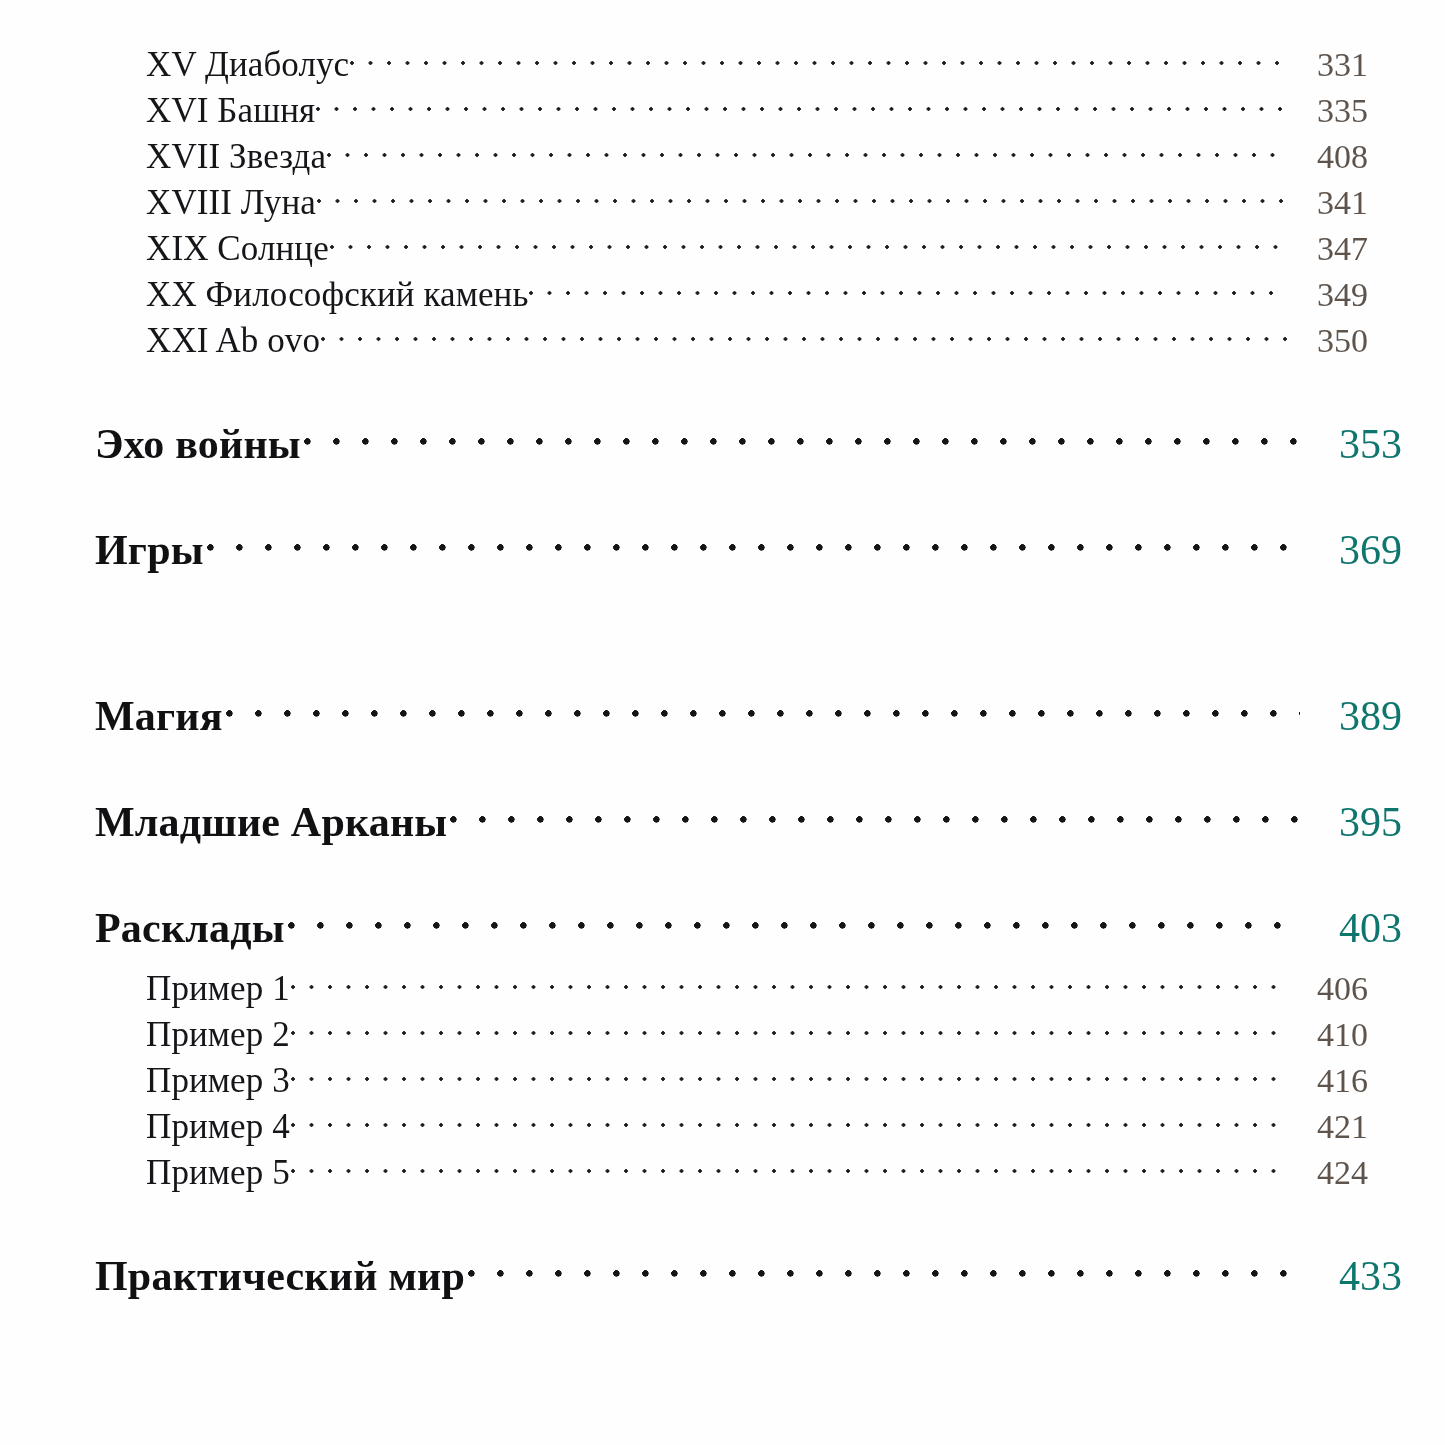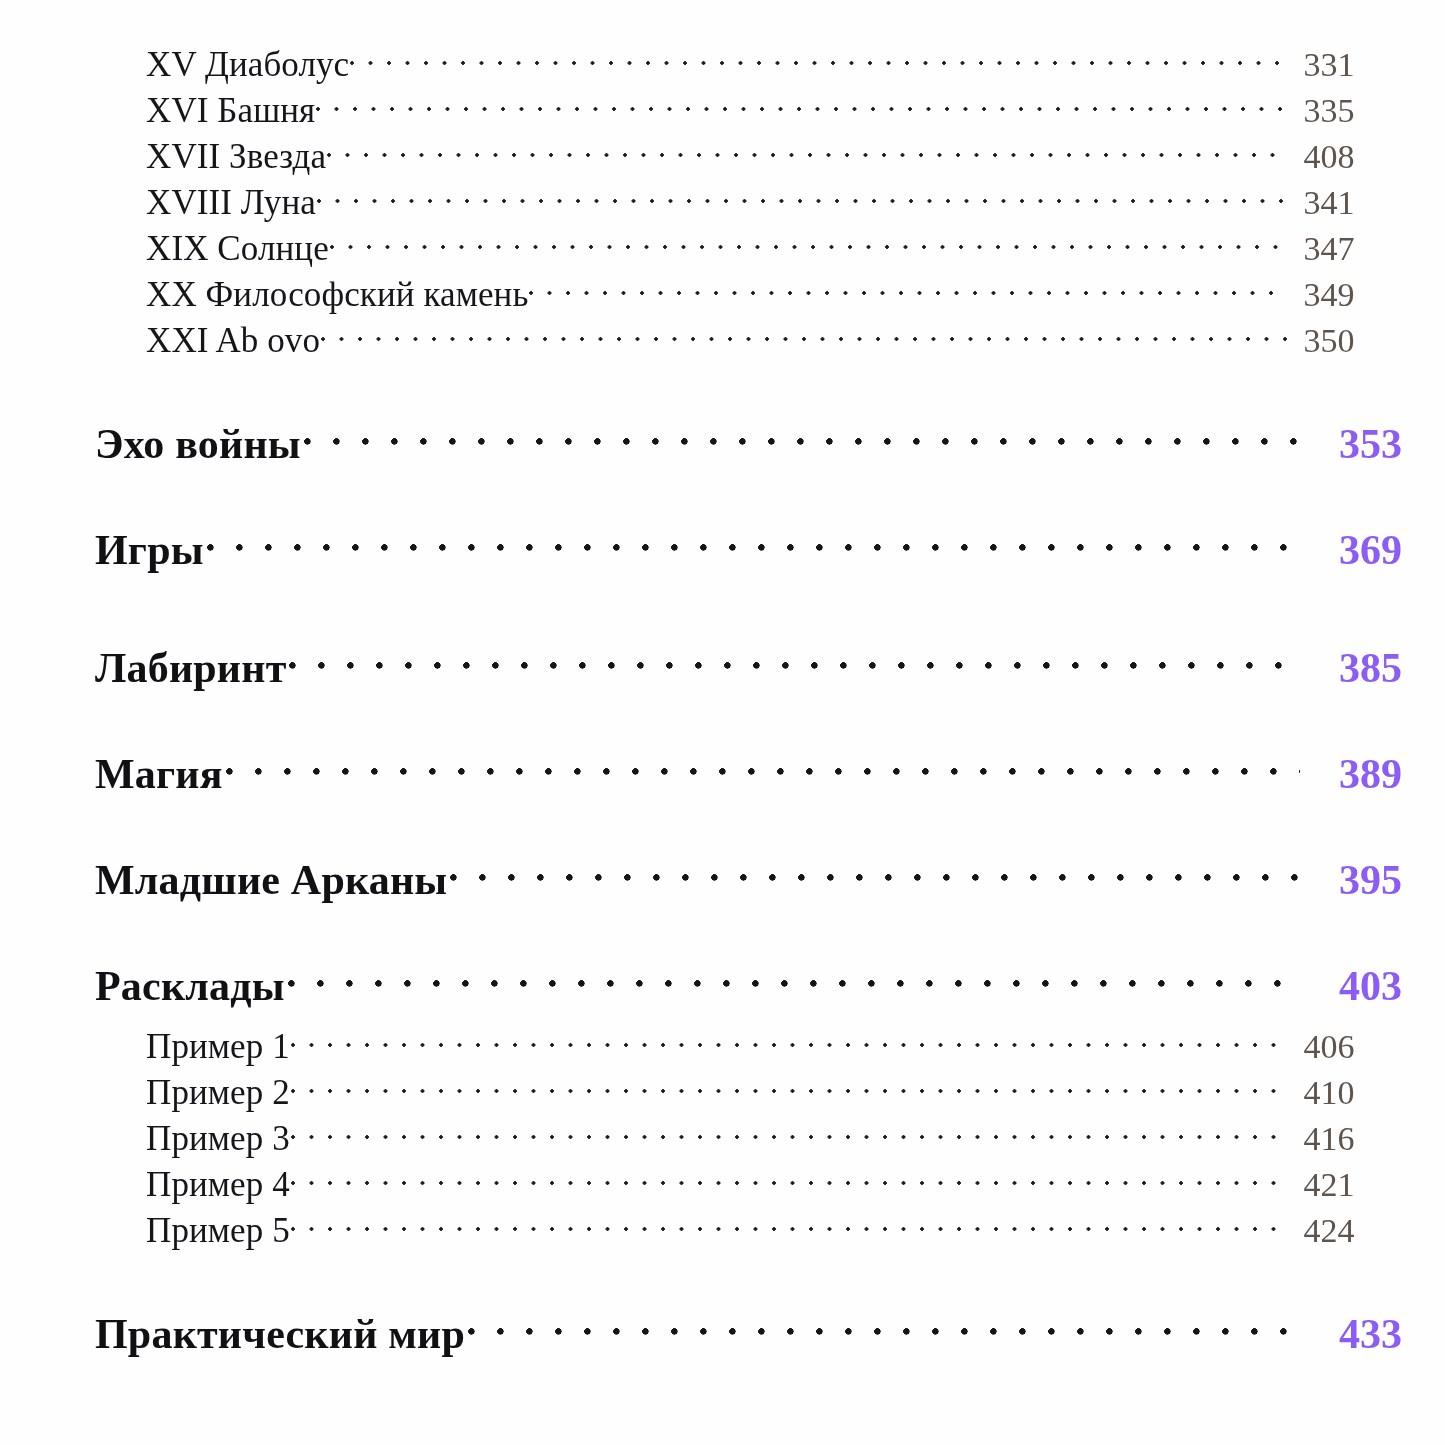--- a/index.html
+++ b/index.html
@@ -85,21 +85,20 @@
     bottom: 11px;
     height: 4px;
     background-image: radial-gradient(circle at 2px 2px, #1c1c20 1.55px, rgba(0,0,0,0) 1.9px);
     background-size: 18.5px 4px;
     background-repeat: repeat-x;
   }
   .entry-sub .toc-page-num {
     width: 78px;
     font-size: 34px;
     color: #5e544c;
-    text-align: center;
   }
 
   
   .entry-head {
     padding-left: 95px;
     padding-right: 43px;
     height: 58px;
     font-size: 42px;
     font-weight: bold;
     color: #111114;
@@ -121,22 +120,22 @@
     right: 0;
     bottom: 12px;
     height: 8px;
     background-image: radial-gradient(circle at 3.4px 3.4px, #151518 3.0px, rgba(0,0,0,0) 3.45px);
     background-size: 29px 8px;
     background-repeat: repeat-x;
   }
   .entry-head .toc-page-num {
     width: 92px;
     font-size: 42px;
-    font-weight: bold;
-    color: #8b5cf6;
+    font-weight: normal;
+    color: #0f766e;
   }
 
   
   .block-gap-lg { height: 48px; }
   .block-gap-sm { height: 12px; }
   .top-pad { height: 30px; }
 </style>
 </head>
 <body>
 
@@ -185,25 +184,20 @@
         <span class="toc-page-num">353</span>
       </div>
       <div class="block-gap-lg"></div>
       <div class="toc-row entry-head">
         <span class="toc-title">Игры</span>
         <span class="toc-leader"></span>
         <span class="toc-page-num">369</span>
       </div>
       <div class="block-gap-sm"></div>
       <div class="block-gap-lg"></div>
-      <div class="toc-row entry-head">
-        <span class="toc-title">Лабиринт</span>
-        <span class="toc-leader"></span>
-        <span class="toc-page-num">385</span>
-      </div>
       <div class="block-gap-lg"></div>
       <div class="toc-row entry-head">
         <span class="toc-title">Магия</span>
         <span class="toc-leader"></span>
         <span class="toc-page-num">389</span>
       </div>
       <div class="block-gap-lg"></div>
       <div class="toc-row entry-head">
         <span class="toc-title">Младшие Арканы</span>
         <span class="toc-leader"></span>

